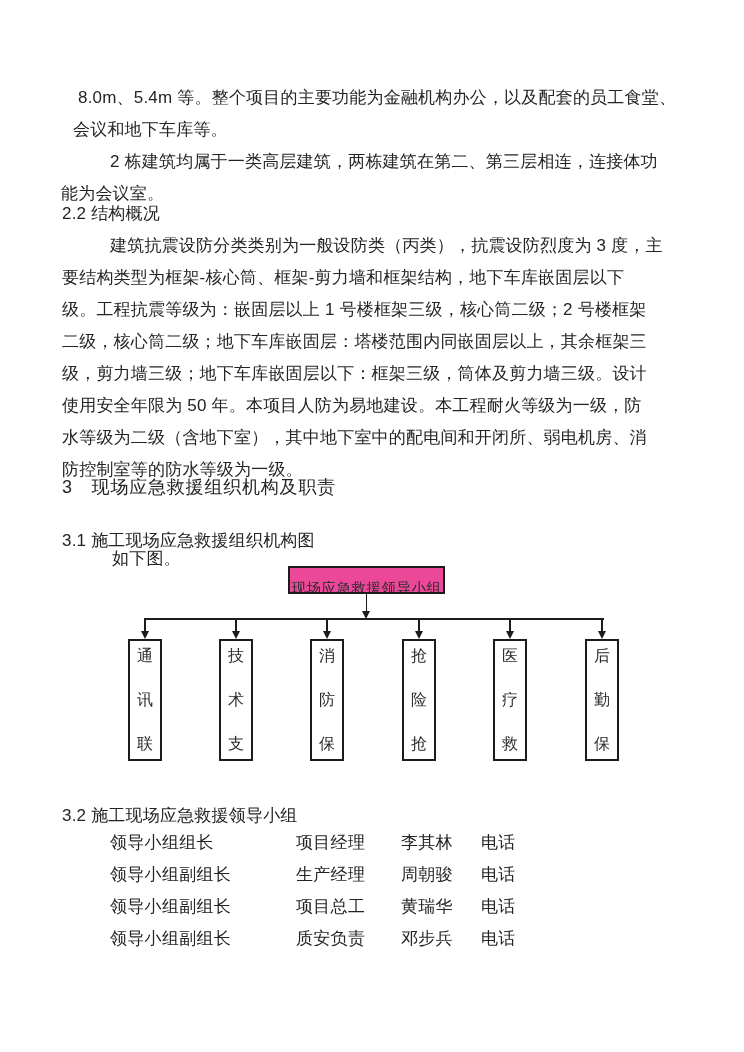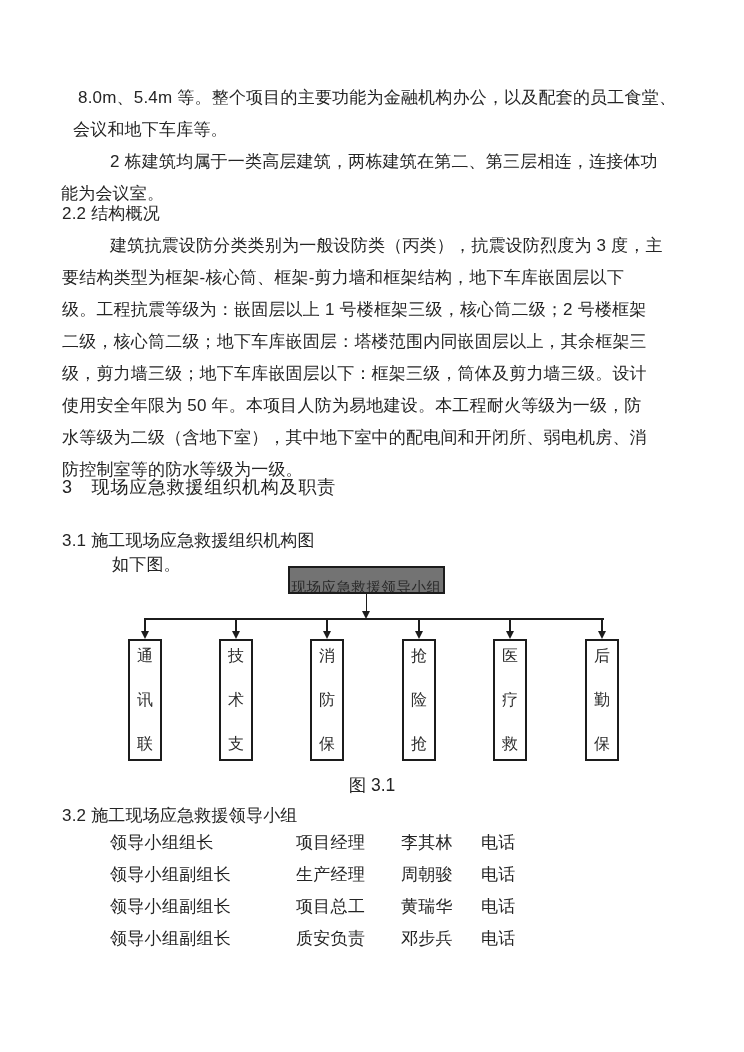--- a/index.html
+++ b/index.html
@@ -8,21 +8,21 @@
     background:#ffffff; color:#242424; overflow:hidden;
     font-family:"Liberation Sans","DejaVu Sans",sans-serif;
   }
   .line { position:absolute; white-space:nowrap; font-size:17px; line-height:20px; letter-spacing:0.2px; }
   .line.bold { font-weight:normal; font-size:18px; letter-spacing:0.8px; }
 
   
   .orgchart { position:absolute; left:0; top:0; width:744px; height:1052px; pointer-events:none; }
   .leader-box {
     position:absolute; left:288px; top:566px; width:157px; height:28px;
-    border:2px solid #1c1c1c; box-sizing:border-box; overflow:hidden; background:#737373;font-family:Liberation Mono, monospace;
+    border:2px solid #1c1c1c; box-sizing:border-box; overflow:hidden; background:#ec4899;
   }
   .leader-box .txt {
     position:absolute; top:11px; left:0; right:0; text-align:center;
     font-size:14.5px; line-height:18px; letter-spacing:0.5px; color:#2a2a2a;
   }
   .cline { position:absolute; background:#1c1c1c; }
   .arrow-down {
     position:absolute; width:0; height:0;
     border-left:4.5px solid transparent; border-right:4.5px solid transparent;
     border-top:8px solid #1c1c1c;
@@ -57,21 +57,21 @@
       <div class="line" style="top: 236px; left: 110px;">建筑抗震设防分类类别为一般设防类（丙类），抗震设防烈度为 3 度，主</div>
       <div class="line" style="top: 268px; left: 62px;">要结构类型为框架-核心筒、框架-剪力墙和框架结构，地下车库嵌固层以下</div>
       <div class="line" style="top: 300px; left: 62px;">级。工程抗震等级为：嵌固层以上 1 号楼框架三级，核心筒二级；2 号楼框架</div>
       <div class="line" style="top: 332px; left: 62px;">二级，核心筒二级；地下车库嵌固层：塔楼范围内同嵌固层以上，其余框架三</div>
       <div class="line" style="top: 364px; left: 62px;">级，剪力墙三级；地下车库嵌固层以下：框架三级，筒体及剪力墙三级。设计</div>
       <div class="line" style="top: 396px; left: 62px;">使用安全年限为 50 年。本项目人防为易地建设。本工程耐火等级为一级，防</div>
       <div class="line" style="top: 428px; left: 62px;">水等级为二级（含地下室），其中地下室中的配电间和开闭所、弱电机房、消</div>
       <div class="line" style="top: 460px; left: 62px;">防控制室等的防水等级为一级。</div>
       <div class="line bold" style="top: 477px; left: 62px;">3　现场应急救援组织机构及职责</div>
       <div class="line" style="top: 511px; left: 62px; margin-top: 20px;">3.1 施工现场应急救援组织机构图</div>
-      <div class="line" style="top: 549px; left: 112px; margin-top: 6px;">如下图。</div>
+      <div class="line" style="top: 549px; left: 112px;">如下图。</div>
       <div class="line" style="top: 806px; left: 62px;">3.2 施工现场应急救援领导小组</div>
     </div>
 
   <div class="orgchart">
     <div class="leader-box">
       <div class="txt">现场应急救援领导小组</div>
     </div>
 
     <div class="cline" style="left:365.5px; top:594px; width:1.5px; height:17px;"></div>
     <div class="arrow-down" style="left:361.5px; top:611px;"></div>
@@ -116,21 +116,20 @@
         </div>
         <div class="cline" style="left: 601.25px; top: 619px; width: 1.5px; height: 13px;"></div>
         <div class="arrow-down" style="left: 597.5px; top: 631px;"></div>
         <div class="org-box" style="left: 585px;">
           <span>后</span>
           <span>勤</span>
           <span>保</span>
         </div>
       </div>
 
-    <div class="caption">图 3.1</div>
   </div>
 
   <div id="contacts-layer">
       <div class="c-row" style="top: 833px;"><span class="c-role">领导小组组长</span><span class="c-title">项目经理</span><span class="c-name">李其林</span><span class="c-phone">电话</span></div>
       <div class="c-row" style="top: 865px;"><span class="c-role">领导小组副组长</span><span class="c-title">生产经理</span><span class="c-name">周朝骏</span><span class="c-phone">电话</span></div>
       <div class="c-row" style="top: 897px;"><span class="c-role">领导小组副组长</span><span class="c-title">项目总工</span><span class="c-name">黄瑞华</span><span class="c-phone">电话</span></div>
       <div class="c-row" style="top: 929px;"><span class="c-role">领导小组副组长</span><span class="c-title">质安负责</span><span class="c-name">邓步兵</span><span class="c-phone">电话</span></div>
     </div>
 
 </div>

